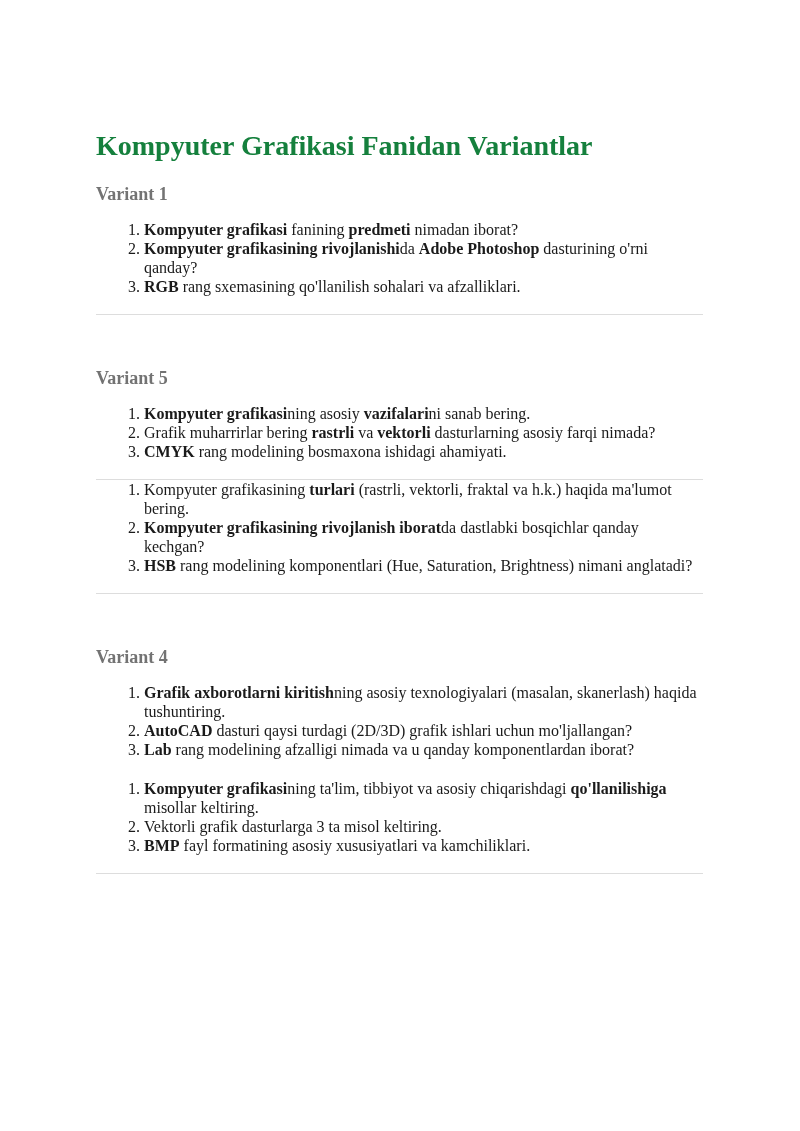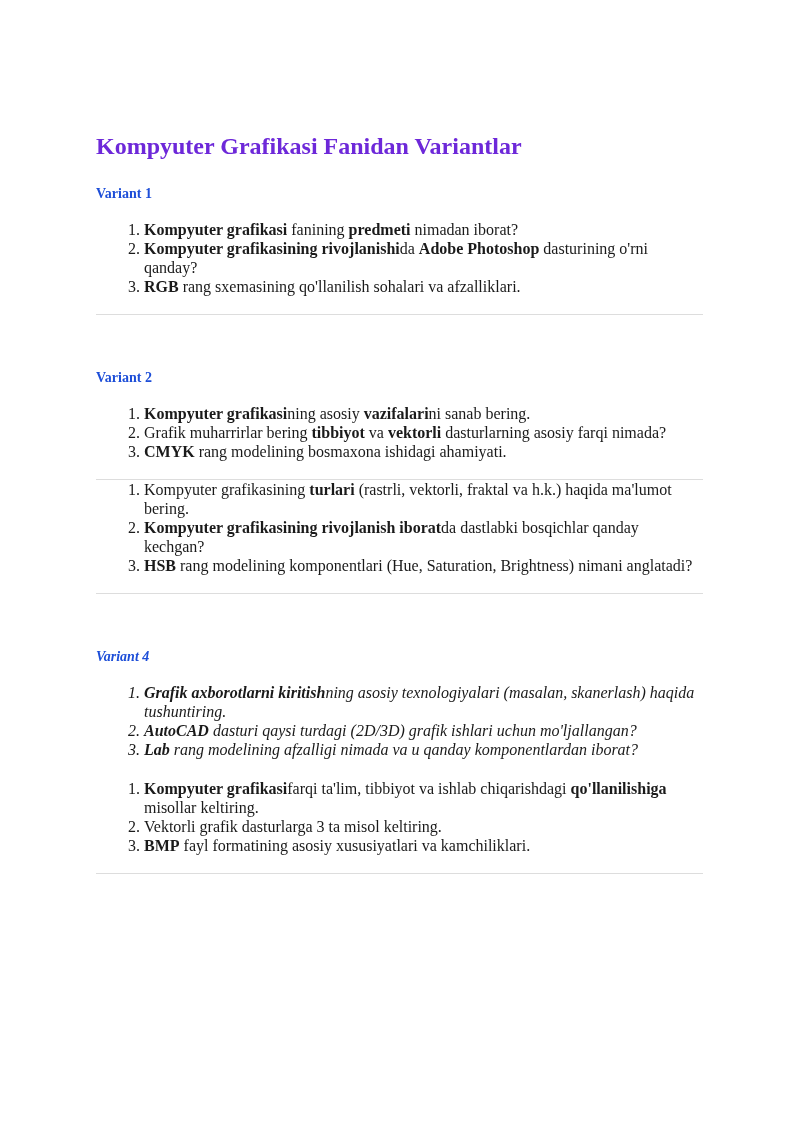--- a/index.html
+++ b/index.html
@@ -15,31 +15,31 @@
   }
   .page {
     box-sizing: border-box;
     width: 800px;
     min-height: 1131px;
     padding: 131px 97px 60px 96px;
     background: #ffffff;
   }
   h2.title {
     margin: 0;
-    font-size: 24px;
+    font-size: 28px;
     line-height: 30px;
     font-weight: 700;
-    color: #6d28d9;
+    color: #15803d;
   }
   h3.variant-heading {
     margin: 52px 0 15px 0;
-    font-size: 14px;
+    font-size: 18px;
     line-height: 22px;
     font-weight: 700;
-    color: #1d4ed8;
+    color: #737373;
   }
   #sections > section:first-child h3.variant-heading {
     margin-top: 22px;
   }
   ol.question-list {
     margin: 0;
     padding: 0 0 0 48px;
     font-size: 16px;
     line-height: 19px;
   }
@@ -52,44 +52,43 @@
     text-align: right;
   }
   hr.divider {
     border: none;
     border-top: 1px solid #dddddd;
     height: 0;
     margin: 18px 0 0 0;
   }
   section.no-divider {
     padding-bottom: 20px;
-    font-style: italic;
   }
 </style>
 </head>
 <body style="background: rgb(255, 255, 255); color: rgb(26, 26, 26);">
 
 <div class="page">
   <h2 class="title">Kompyuter Grafikasi Fanidan Variantlar</h2>
   <div id="sections">
   <section class="section">
     <h3 class="variant-heading">Variant 1</h3>
     <ol class="question-list">
           <li><strong>Kompyuter grafikasi</strong><span> fanining </span><strong>predmeti</strong><span> nimadan iborat?</span></li>
           <li><strong>Kompyuter grafikasining rivojlanishi</strong><span>da </span><strong>Adobe Photoshop</strong><span> dasturining o'rni qanday?</span></li>
           <li><strong>RGB</strong><span> rang sxemasining qo'llanilish sohalari va afzalliklari.</span></li>
         </ol>
     <hr class="divider" style="border-top-color: rgb(221, 221, 221);">
   </section>
 
   <section class="section">
-    <h3 class="variant-heading">Variant 2</h3>
+    <h3 class="variant-heading">Variant 5</h3>
     <ol class="question-list">
           <li><strong>Kompyuter grafikasi</strong><span>ning asosiy </span><strong>vazifalari</strong><span>ni sanab bering.</span></li>
-          <li><span>Grafik muharrirlar bering </span><strong>tibbiyot</strong><span> va </span><strong>vektorli</strong><span> dasturlarning asosiy farqi nimada?</span></li>
+          <li><span>Grafik muharrirlar bering </span><strong>rastrli</strong><span> va </span><strong>vektorli</strong><span> dasturlarning asosiy farqi nimada?</span></li>
           <li><strong>CMYK</strong><span> rang modelining bosmaxona ishidagi ahamiyati.</span></li>
         </ol>
     <hr class="divider" style="border-top-color: rgb(221, 221, 221);">
   </section>
 
   <section class="section">
     <ol class="question-list">
           <li><span>Kompyuter grafikasining </span><strong>turlari</strong><span> (rastrli, vektorli, fraktal va h.k.) haqida ma'lumot bering.</span></li>
           <li><strong>Kompyuter grafikasining rivojlanish iborat</strong><span>da dastlabki bosqichlar qanday kechgan?</span></li>
           <li><strong>HSB</strong><span> rang modelining komponentlari (Hue, Saturation, Brightness) nimani anglatadi?</span></li>
@@ -102,20 +101,20 @@
     <ol class="question-list">
           <li><strong>Grafik axborotlarni kiritish</strong><span>ning asosiy texnologiyalari (masalan, skanerlash) haqida tushuntiring.</span></li>
           <li><strong>AutoCAD</strong><span> dasturi qaysi turdagi (2D/3D) grafik ishlari uchun mo'ljallangan?</span></li>
           <li><strong>Lab</strong><span> rang modelining afzalligi nimada va u qanday komponentlardan iborat?</span></li>
         </ol>
 
   </section>
 
   <section class="section">
     <ol class="question-list">
-          <li><strong>Kompyuter grafikasi</strong><span>farqi ta'lim, tibbiyot va ishlab chiqarishdagi </span><strong>qo'llanilishiga</strong><span> misollar keltiring.</span></li>
+          <li><strong>Kompyuter grafikasi</strong><span>ning ta'lim, tibbiyot va asosiy chiqarishdagi </span><strong>qo'llanilishiga</strong><span> misollar keltiring.</span></li>
           <li><span>Vektorli grafik dasturlarga 3 ta misol keltiring.</span></li>
           <li><strong>BMP</strong><span> fayl formatining asosiy xususiyatlari va kamchiliklari.</span></li>
         </ol>
     <hr class="divider" style="border-top-color: rgb(221, 221, 221);">
   </section>
 </div>
 </div>
 
 </body></html>

